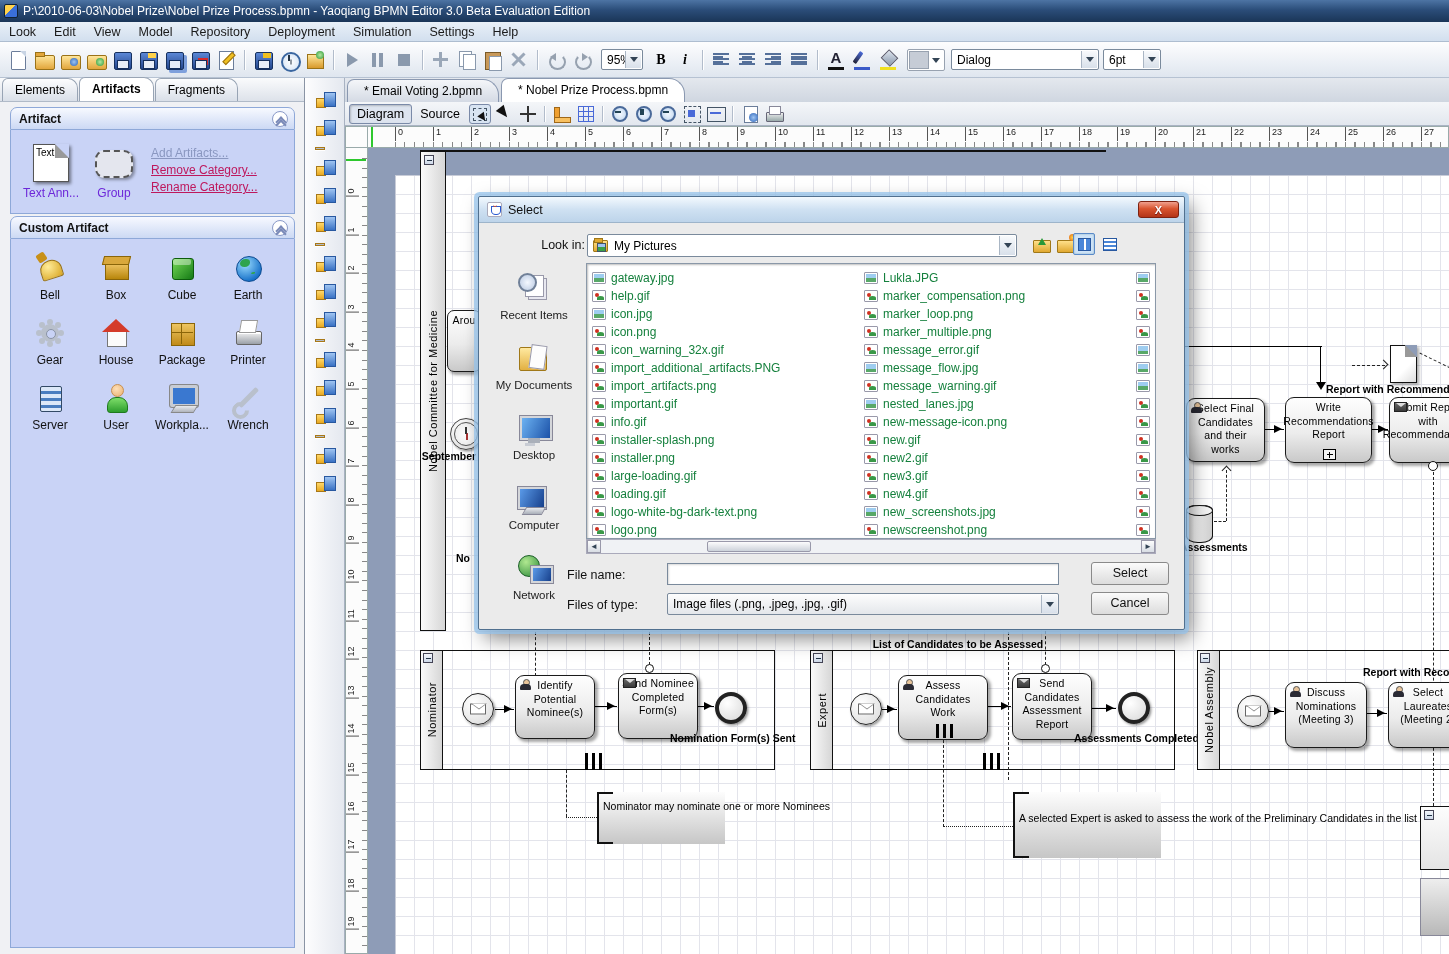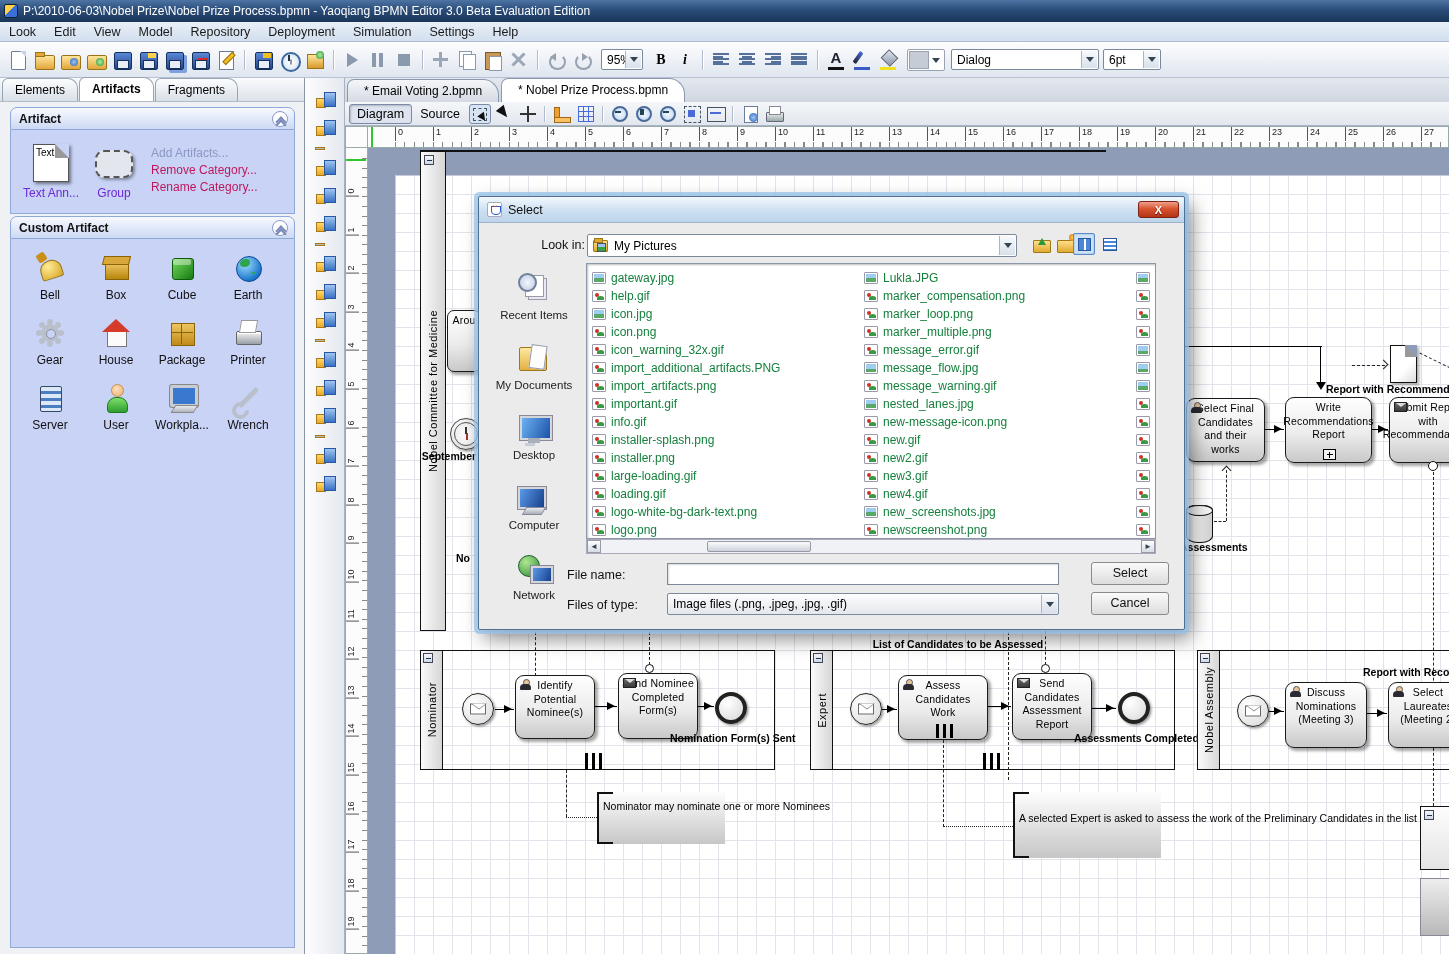--- a/index.html
+++ b/index.html
@@ -74,21 +74,21 @@
   .ptab.active{background:#fff;font-weight:bold;padding-bottom:5px}
   .sect-head{position:absolute;left:10px;width:285px;height:23px;background:linear-gradient(#f7f9ff,#ccd9f4);border:1px solid #8ea8d8;border-radius:7px 7px 0 0;font-size:12px;font-weight:bold;display:flex;align-items:center;padding:0 8px;color:#111}
   .chev{position:absolute;right:6px;top:3px;width:16px;height:16px;border:1px solid #8a9ac8;border-radius:50%;background:#fff}
   .chev::before{content:"";position:absolute;left:4px;top:6px;width:6px;height:6px;border-left:2px solid #7a8ab8;border-top:2px solid #7a8ab8;transform:rotate(45deg)}
   .chev::after{content:"";position:absolute;left:4px;top:9px;width:6px;height:6px;border-left:2px solid #7a8ab8;border-top:2px solid #7a8ab8;transform:rotate(45deg)}
   .sect-body{position:absolute;left:10px;width:285px;background:#c9d3f6;border:1px solid #8ea8d8;border-top:none}
   .textann-ico{position:absolute;left:22px;top:14px;width:36px;height:38px;background:#fff;border:1px solid #555;box-shadow:2px 2px 3px rgba(0,0,0,.45);font-size:10px;padding:2px}
   .textann-ico::after{content:"";position:absolute;right:-1px;top:-1px;border:7px solid #c9d3f6;border-left-color:#999;border-bottom-color:#999}
   .group-ico{position:absolute;left:84px;top:20px;width:38px;height:28px;border:2px dashed #555;border-radius:9px;background:#e4e6ee;box-shadow:2px 2px 3px rgba(0,0,0,.35)}
   .pal-label{position:absolute;font-size:12px;text-align:center;color:#6d28d9}
-  .plink{position:absolute;left:140px;font-size:12px;}
+  .plink{position:absolute;left:140px;font-size:12px;text-decoration:underline}
   .plink.enabled{color:#8a97c0}
   .plink.disabled{color:#be185d}
   .ca-grid{position:absolute;left:6px;top:12px;width:270px;display:grid;grid-template-columns:repeat(4,66px);row-gap:14px}
   .ca-item{text-align:center;font-size:12px;color:#111}
   .ci{width:34px;height:34px;margin:0 auto 3px;position:relative}
   .ci::before,.ci::after{content:"";position:absolute}
   .ci.bell::before{left:7px;top:9px;width:20px;height:17px;background:radial-gradient(circle at 40% 30%,#ffec9a,#d9a520);border:1px solid #9a7210;border-radius:50% 50% 12% 12%;transform:rotate(-18deg)}
   .ci.bell::after{left:4px;top:2px;width:9px;height:9px;background:#c89018;border-radius:2px;transform:rotate(-35deg)}
   .ci.box::before{left:6px;top:12px;width:22px;height:15px;background:linear-gradient(#eec361,#b8860b);border:1px solid #8a6508}
   .ci.box::after{left:4px;top:5px;width:25px;height:7px;background:#d9a83c;border:1px solid #8a6508;transform:skewX(-14deg)}

